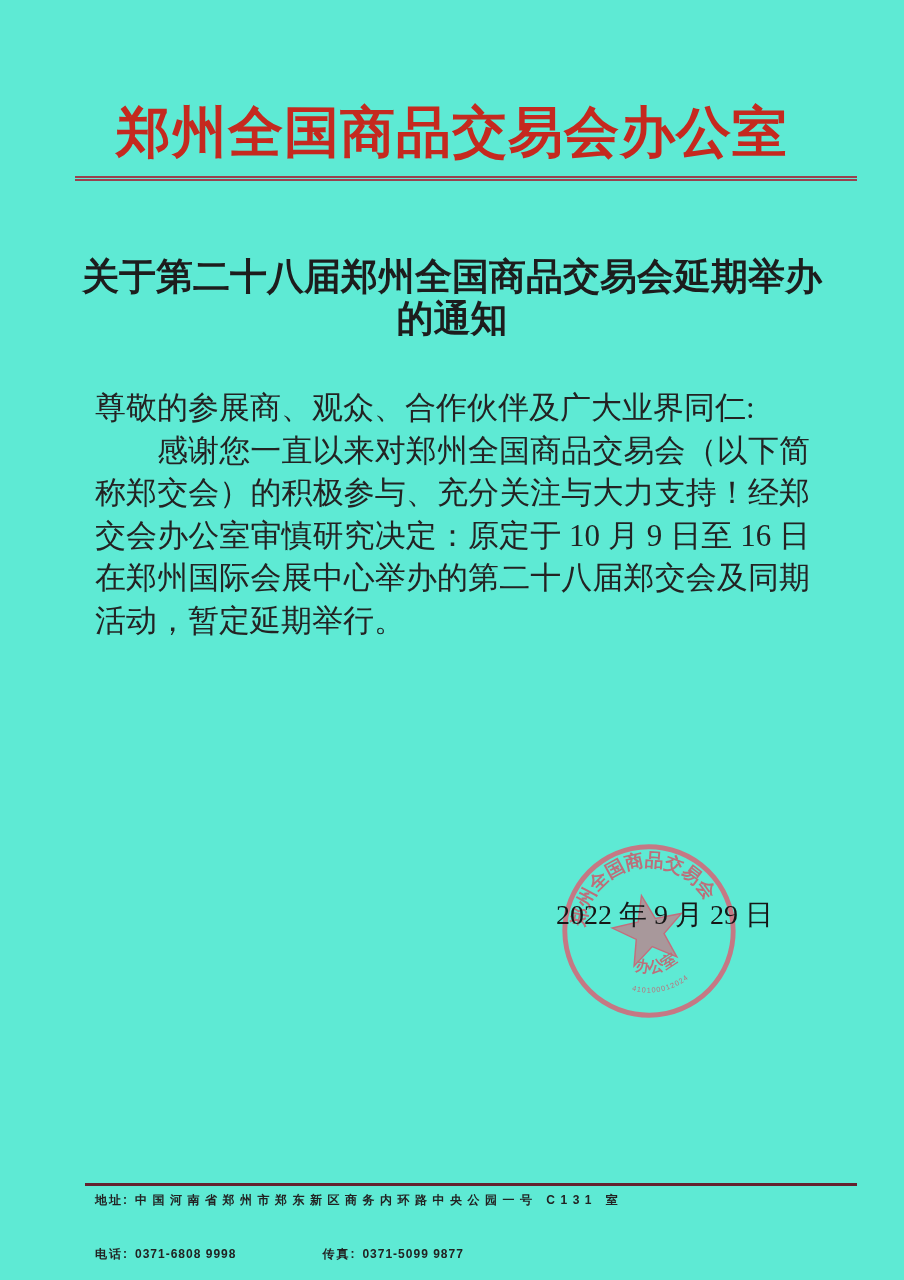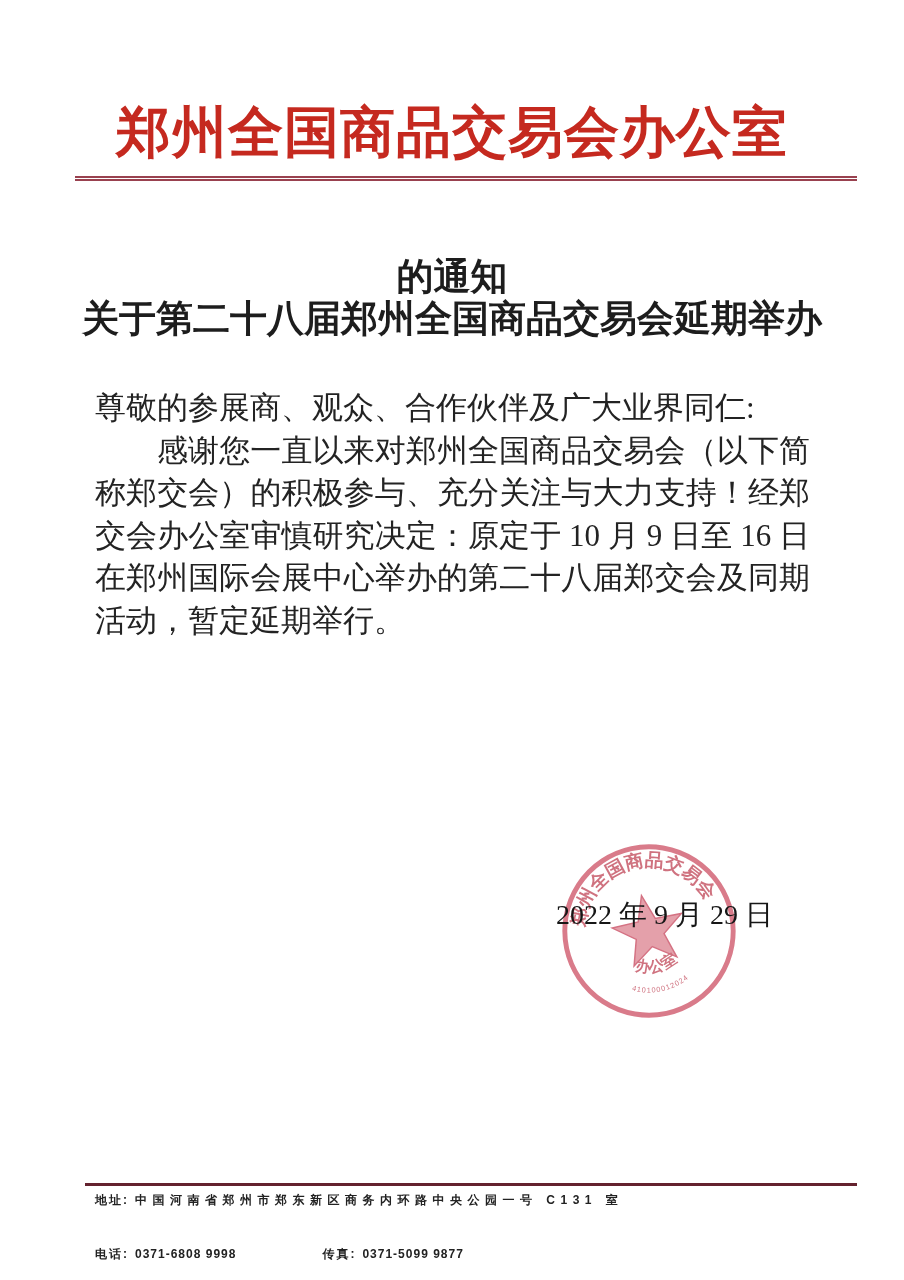--- a/index.html
+++ b/index.html
@@ -1,18 +1,18 @@
 <!DOCTYPE html>
 <html><head>
 <meta charset="utf-8">
 <style>
   html,body{margin:0;padding:0;background:#e9e9e9;}
   .page{
     position:relative;width:904px;height:1280px;margin:0 auto;
-    background:#ffffff;overflow:hidden;
+    background:#5eead4;overflow:hidden;
     font-family:"Liberation Serif","DejaVu Serif",serif;
   }
   .org-header{
     position:absolute;top:96px;left:0;width:904px;text-align:center;
     font-size:55px;font-weight:bold;color:#c5291f;letter-spacing:1px;
     font-family:"Liberation Serif","DejaVu Serif",serif;
   }
   .header-rule{
     position:absolute;top:176px;left:75px;width:782px;height:5px;
     border-top:2px solid #99414f;border-bottom:2px solid #99414f;
@@ -51,22 +51,22 @@
 </head>
 <body>
 
 <div class="page">
 
   <div class="org-header">郑州全国商品交易会办公室</div>
 
   <div class="header-rule"></div>
 
   <div class="doc-title">
+    <div>关于第二十八届郑州全国商品交易会延期举办</div>
     <div>的通知</div>
-    <div>关于第二十八届郑州全国商品交易会延期举办</div>
   </div>
 
   <div class="body-text">
     <p class="salutation">尊敬的参展商、观众、合作伙伴及广大业界同仁:</p>
     <p class="para">感谢您一直以来对郑州全国商品交易会（以下简称郑交会）的积极参与、充分关注与大力支持！经郑交会办公室审慎研究决定：原定于 10 月 9 日至 16 日在郑州国际会展中心举办的第二十八届郑交会及同期活动，暂定延期举行。</p>
   </div>
 
   <div class="seal">
     <svg viewBox="0 0 190 190" width="186" height="186">
       <defs>

